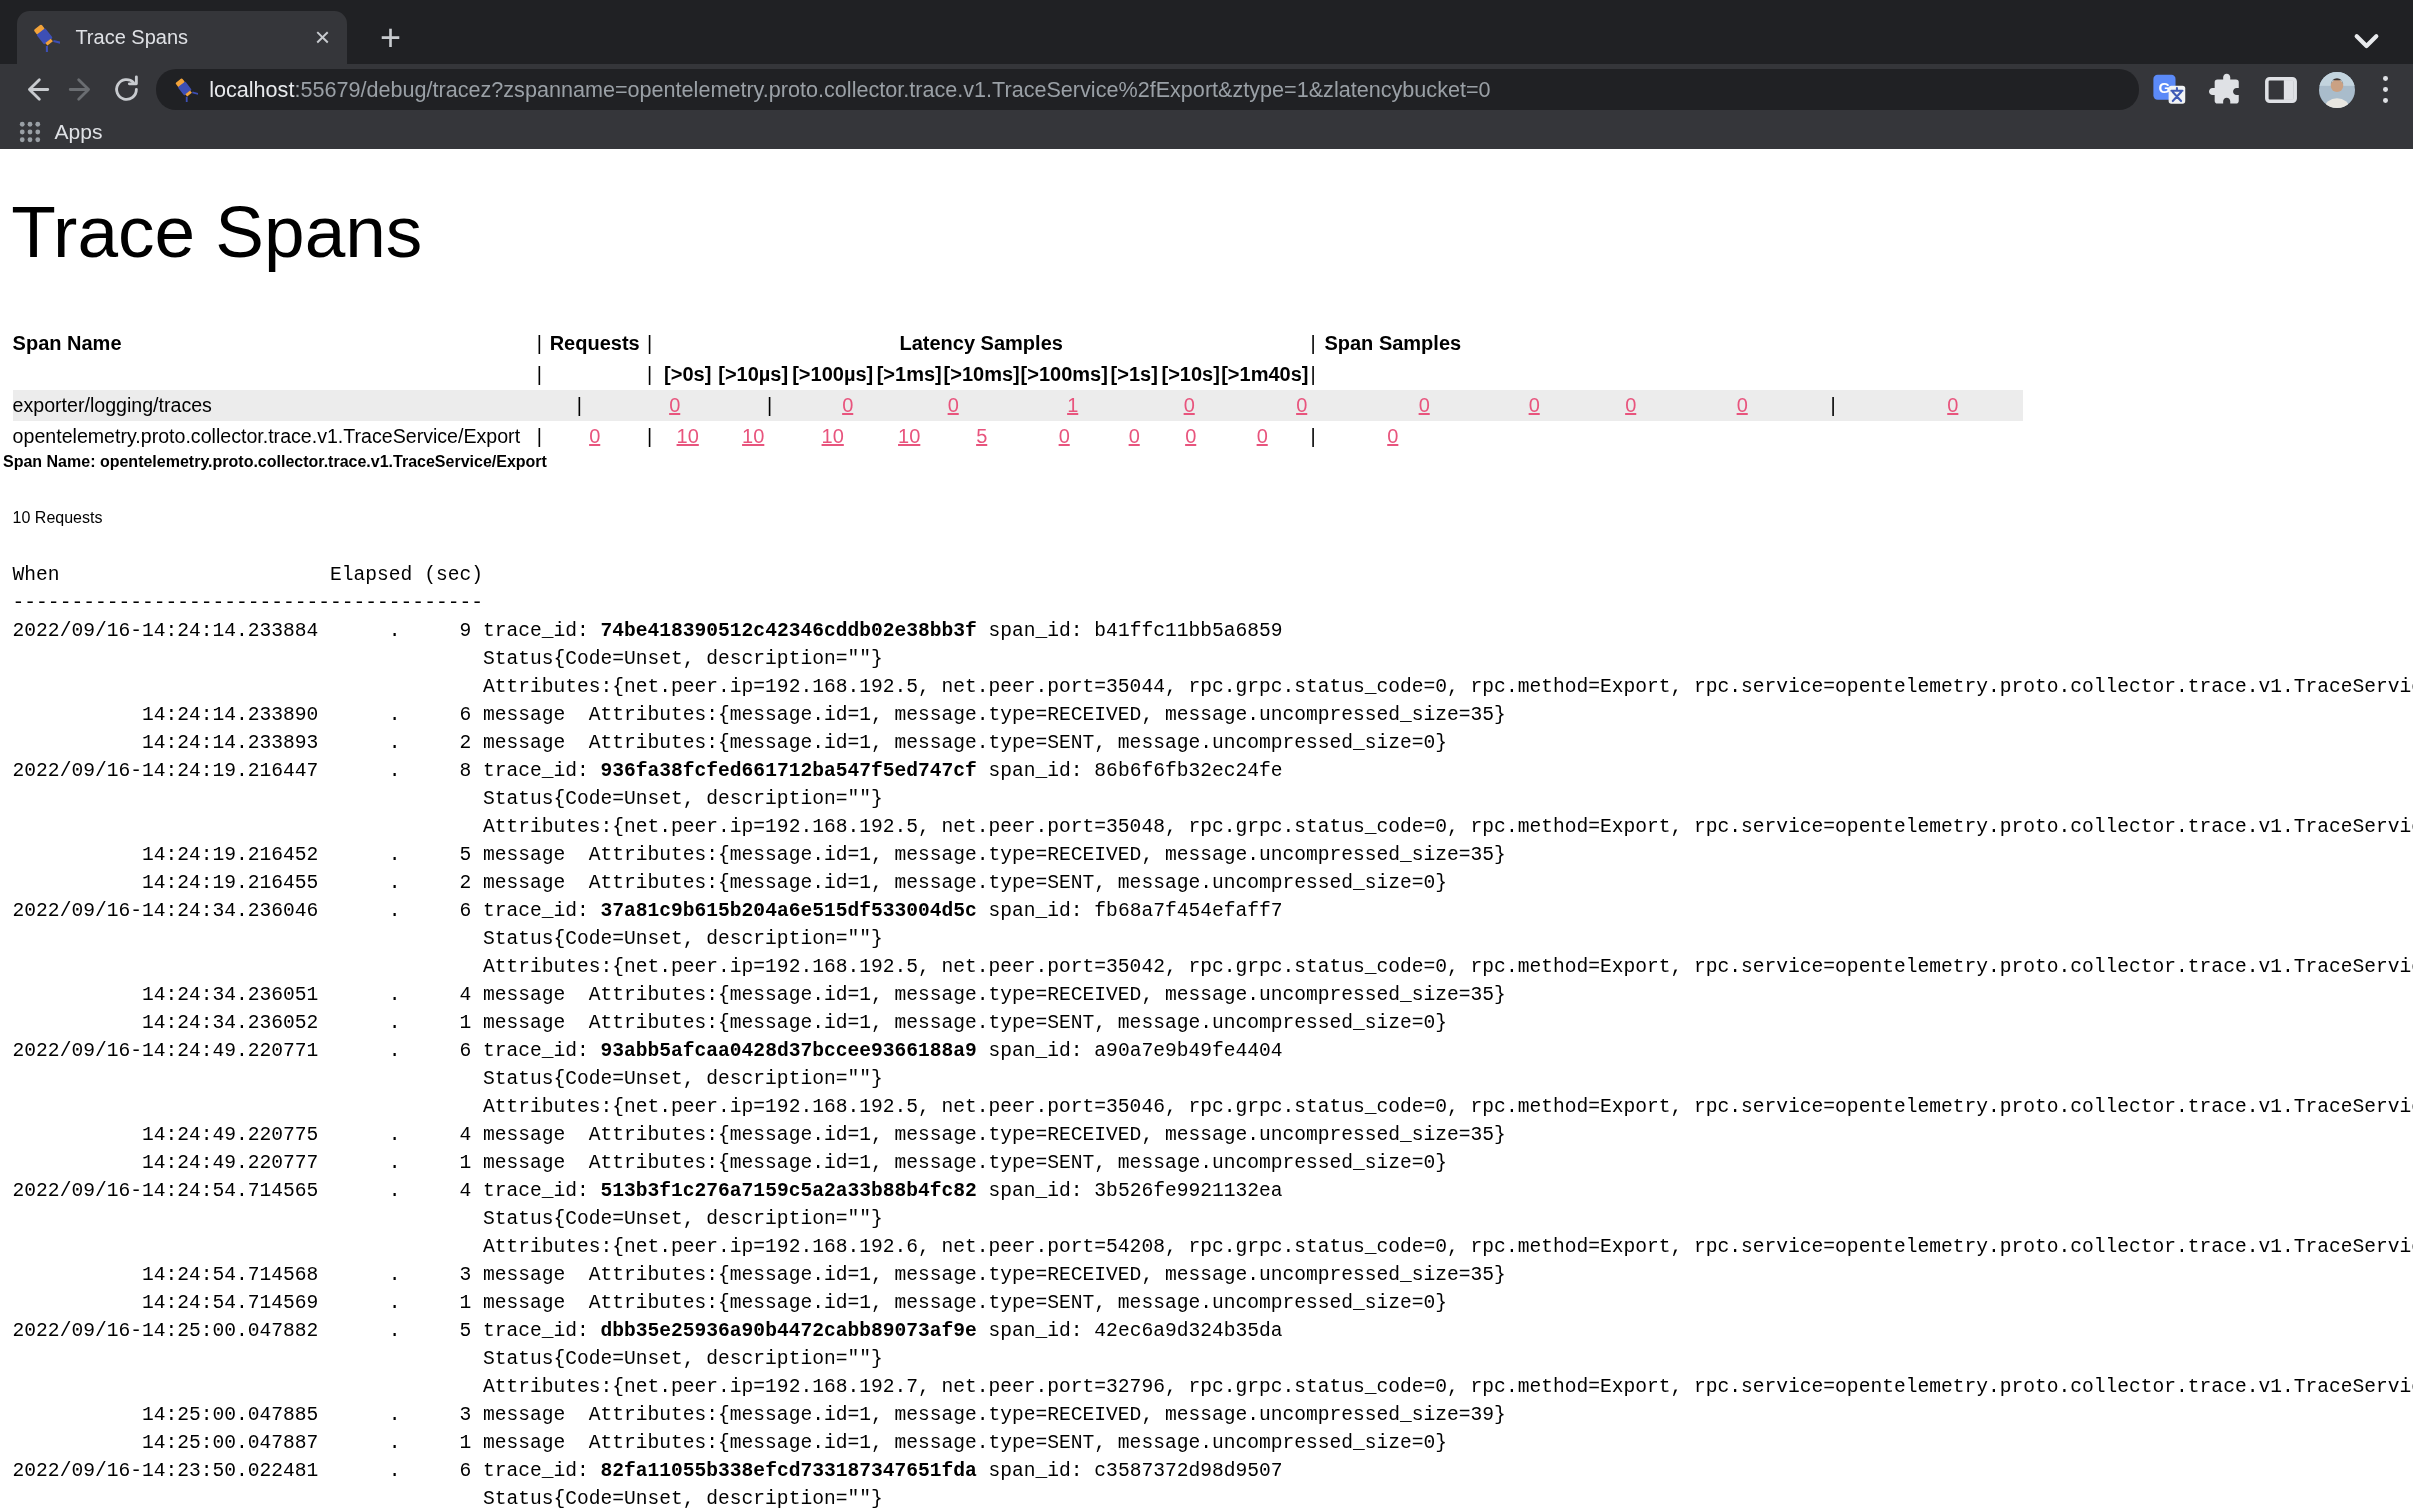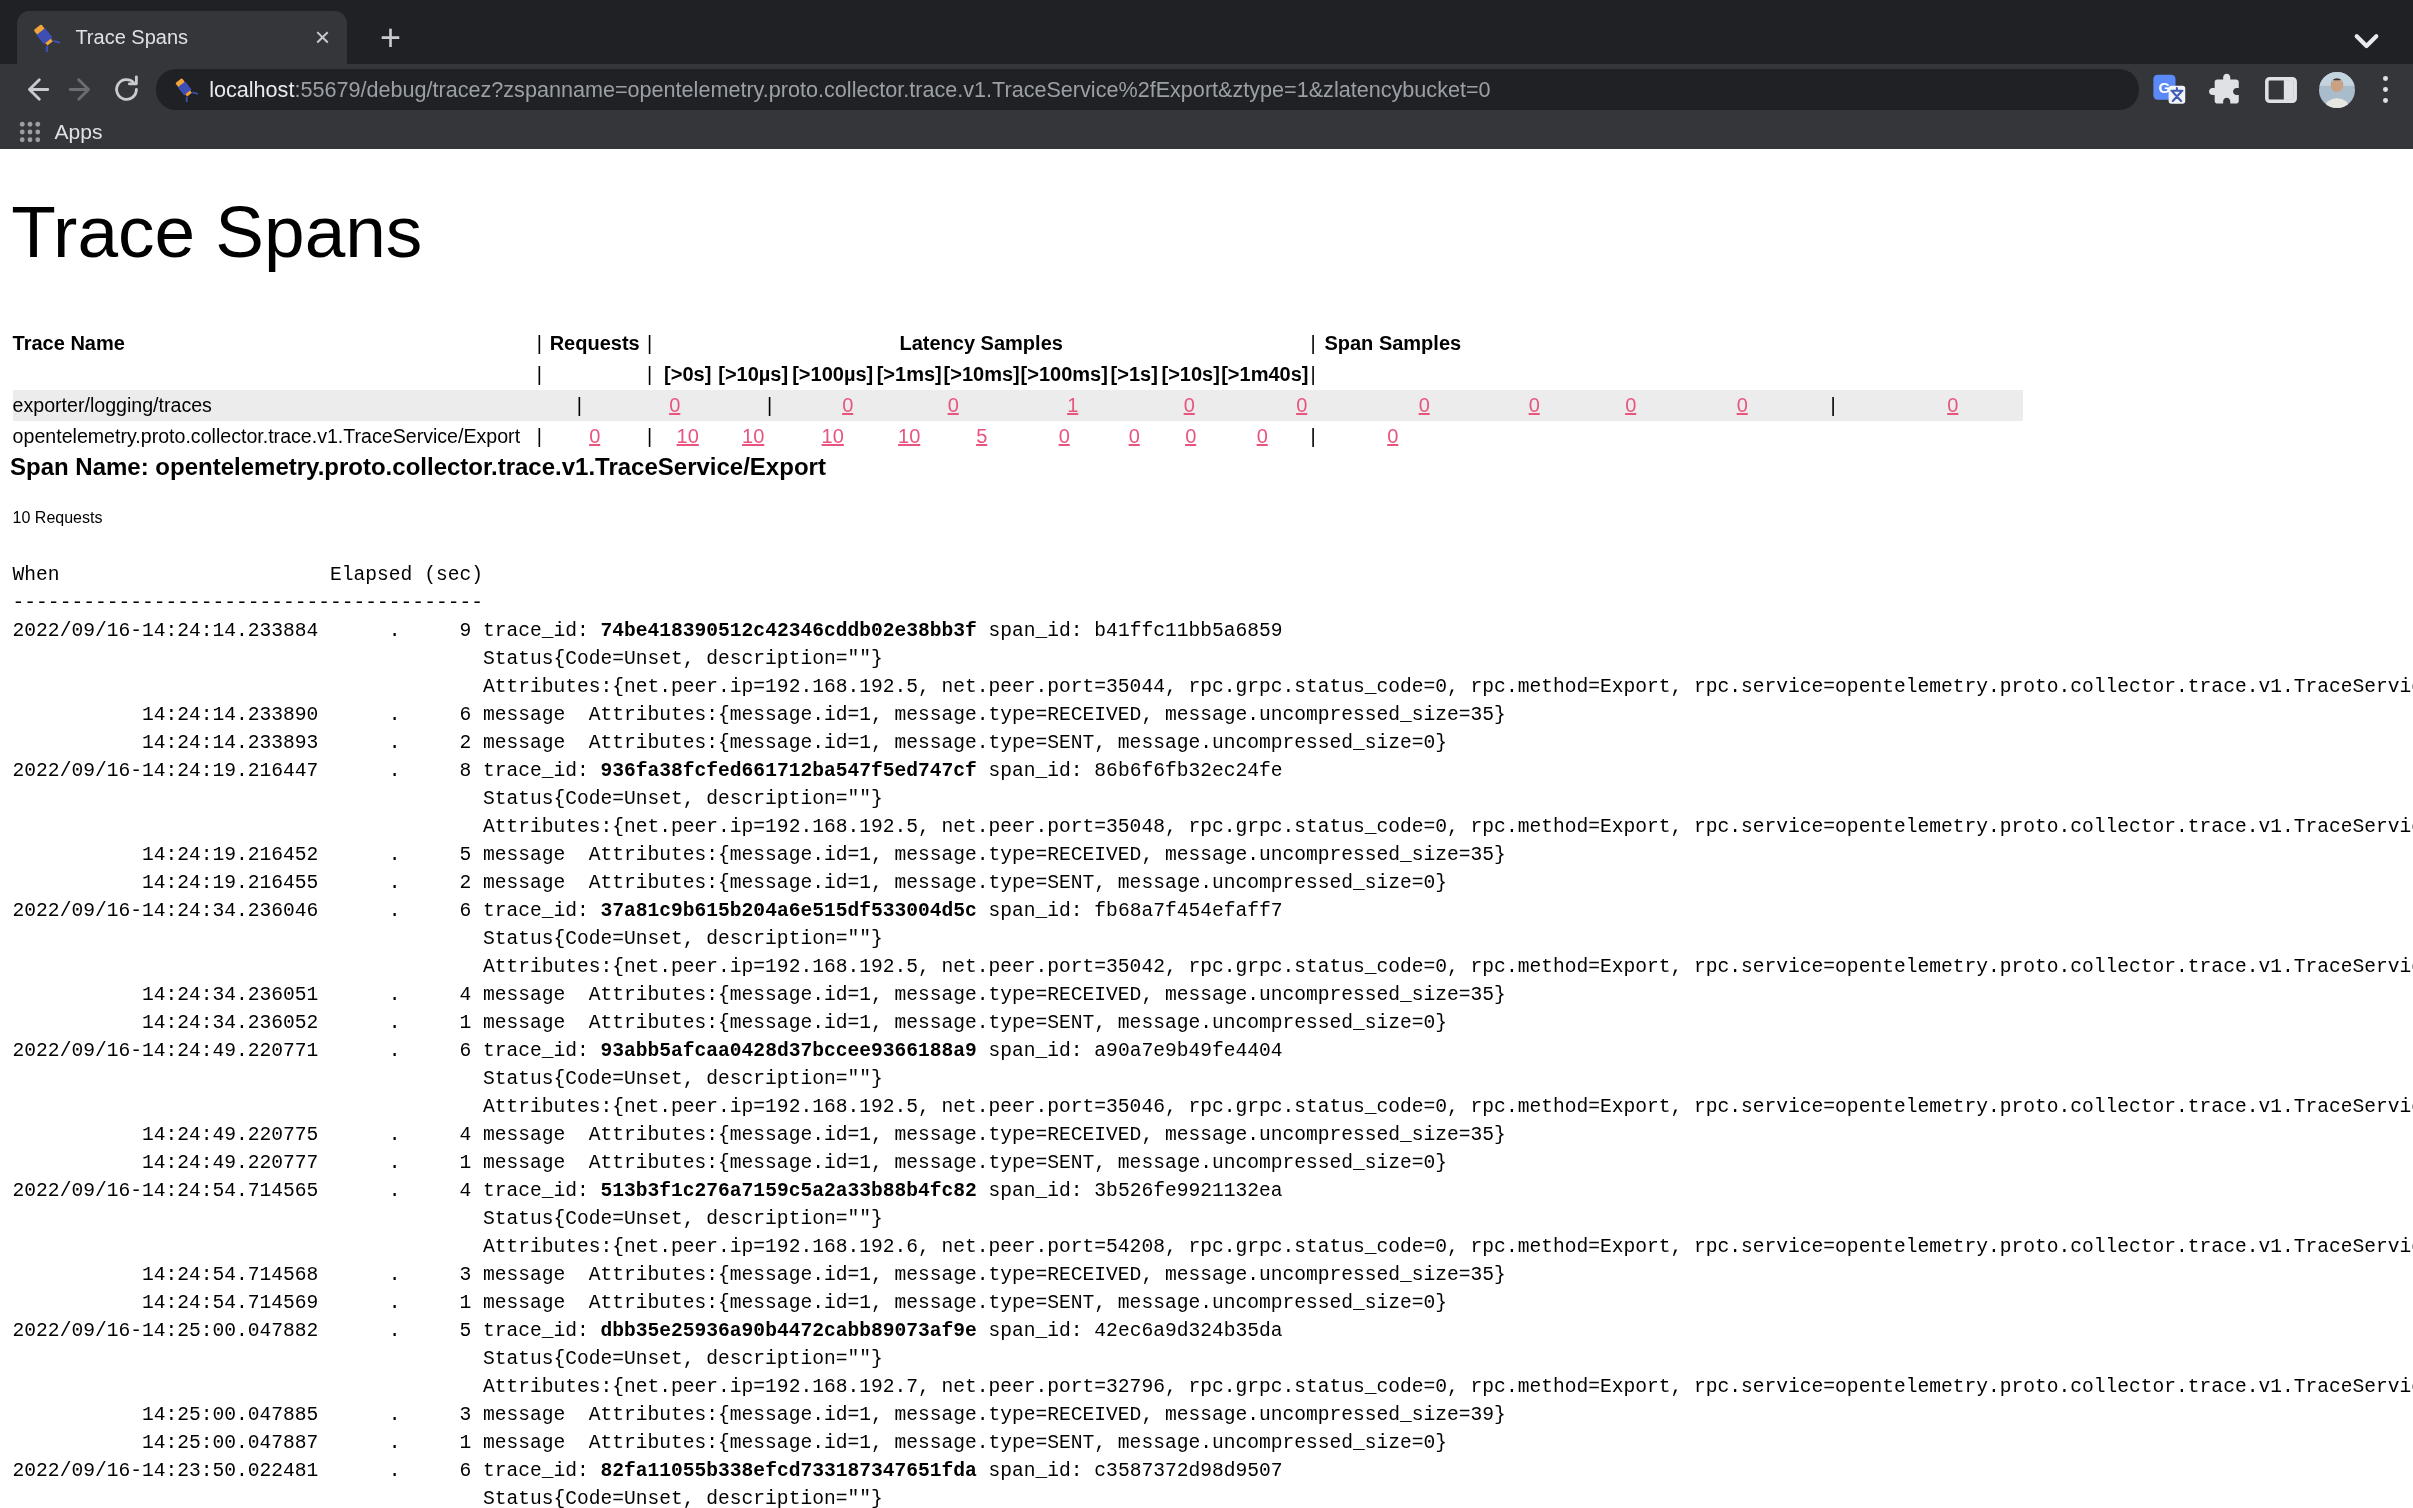--- a/index.html
+++ b/index.html
@@ -26,21 +26,21 @@
   #content{position:absolute;top:149px;left:0;width:2413px;height:1359px;background:#fff;overflow:hidden;}
   h1#page-title{position:absolute;left:11.2px;top:41px;margin:0;font-size:73px;font-weight:400;color:#000;letter-spacing:0;}
   #summary{position:absolute;left:12.6px;top:179px;}
   .trow{display:grid;grid-template-columns:517px 19.6px 91px 19px 57px 74px 85px 68px 77px 88px 52px 61px 82px 19.6px 140px;height:31px;align-items:center;font-size:20px;color:#000;}
   .trow .ctr{text-align:center;}
   .trow .bold{font-weight:bold;}
   .trow .name{font-size:19.6px;white-space:nowrap;}
   .latspan{grid-column:5 / span 9;text-align:center;font-weight:bold;}
   .stripe{background:var(--stripe,#ececec);gap:40px;}
   .lnk{color:var(--link-color,#e8547d);text-decoration:underline;cursor:pointer;}
-  #span-line{position:absolute;left:10px;top:304px;font-size:24px;font-weight:bold;white-space:nowrap;}
+  #span-line{position:absolute;left:3px;top:304px;font-size:16px;font-weight:bold;white-space:nowrap;}
   #req-count{position:absolute;left:12.6px;top:360px;font-size:16px;}
   #request-log{position:absolute;left:12.6px;top:412px;margin:0;font-family:"Liberation Mono",monospace;font-size:19.6px;line-height:28px;color:#000;}
   #request-log div{white-space:pre;height:28px;}
   #request-log .b{font-weight:bold;}
 </style>
 </head>
 <body>
 
 <div id="tabstrip">
   <div class="tab">
@@ -137,21 +137,21 @@
     </g>
   </svg>
   <span class="apps-label">Apps</span>
 </div>
 
 <div id="content">
   <h1 id="page-title">Trace Spans</h1>
 
   <div id="summary">
     <div class="trow">
-      <span class="bold">Trace Name</span>
+      <span class="bold">Span Name</span>
       <span class="ctr">|</span>
       <span class="ctr bold">Requests</span>
       <span class="ctr">|</span>
       <span class="latspan">Latency Samples</span>
       <span class="ctr">|</span>
       <span class="ctr bold">Span Samples</span>
     </div>
     <div class="trow">
       <span></span>
       <span class="ctr">|</span>

